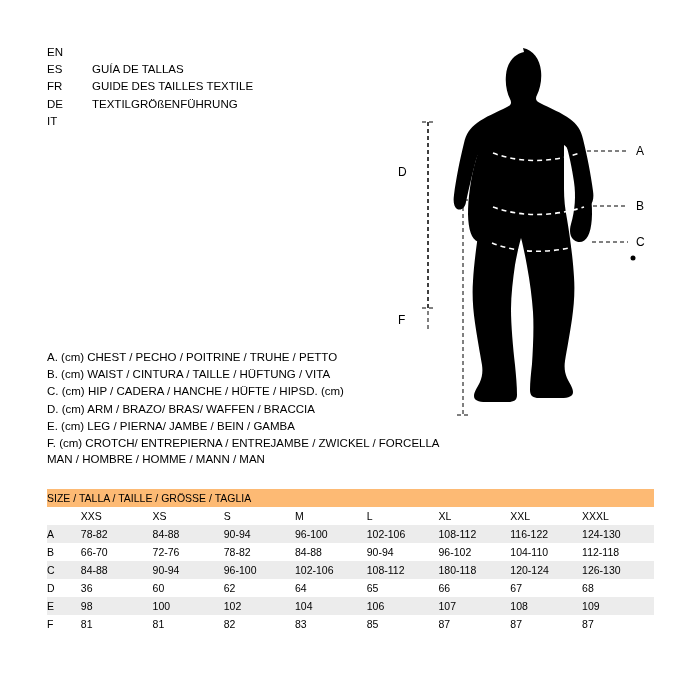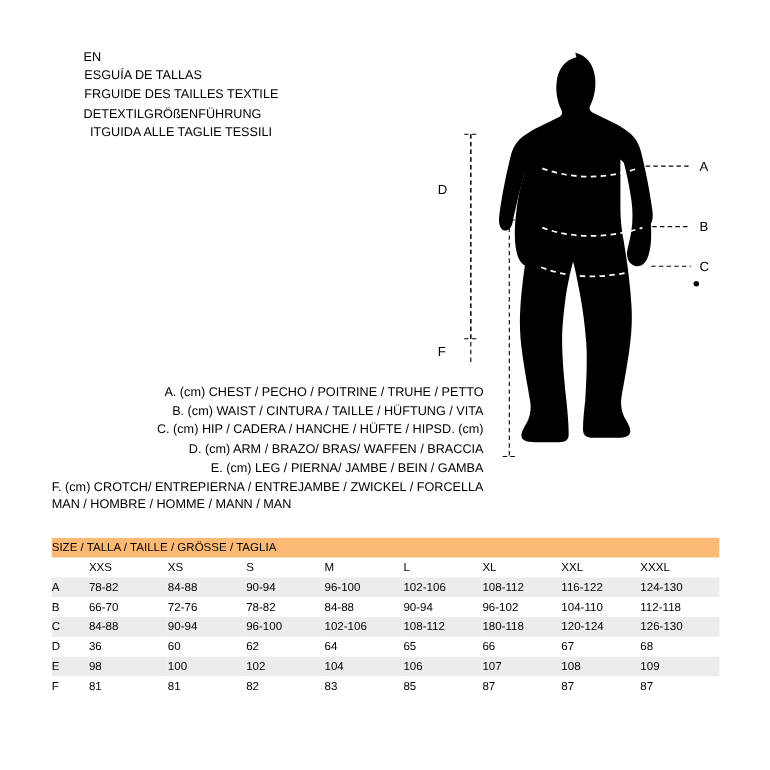--- a/index.html
+++ b/index.html
@@ -29,34 +29,32 @@
     font-size: 11.5px;
     line-height: 17.2px;
   }
   .lang-row {
     display: flex;
     white-space: nowrap;
   }
   .lang-code {
     width: 45px;
     flex: 0 0 45px;
-    text-align: right;
   }
   .lang-text {
     font-weight: normal;
   }
 
   
   .legend {
     position: absolute;
     left: 47px;
     top: 349px;
     font-size: 11.5px;
     line-height: 17.2px;
-    text-align: right;
   }
   .legend div { white-space: nowrap; }
 
   .gender-line {
     position: absolute;
     left: 47px;
     top: 453px;
     font-size: 11.5px;
   }
 
@@ -121,21 +119,20 @@
     <div class="lang-row">
       <span class="lang-code">FR</span>
       <span class="lang-text">GUIDE DES TAILLES TEXTILE</span>
     </div>
     <div class="lang-row">
       <span class="lang-code">DE</span>
       <span class="lang-text">TEXTILGRÖßENFÜHRUNG</span>
     </div>
     <div class="lang-row">
       <span class="lang-code">IT</span>
-      <span class="lang-text">GUIDA ALLE TAGLIE TESSILI</span>
     </div>
   </div>
 
   <div class="figure-area">
     <svg class="figure-svg" width="290" height="440" viewBox="0 0 290 440" xmlns="http://www.w3.org/2000/svg">
 
       <g>
         <path fill="#000000" d="
           M152,22
           c-10,2 -17,11 -18,23

